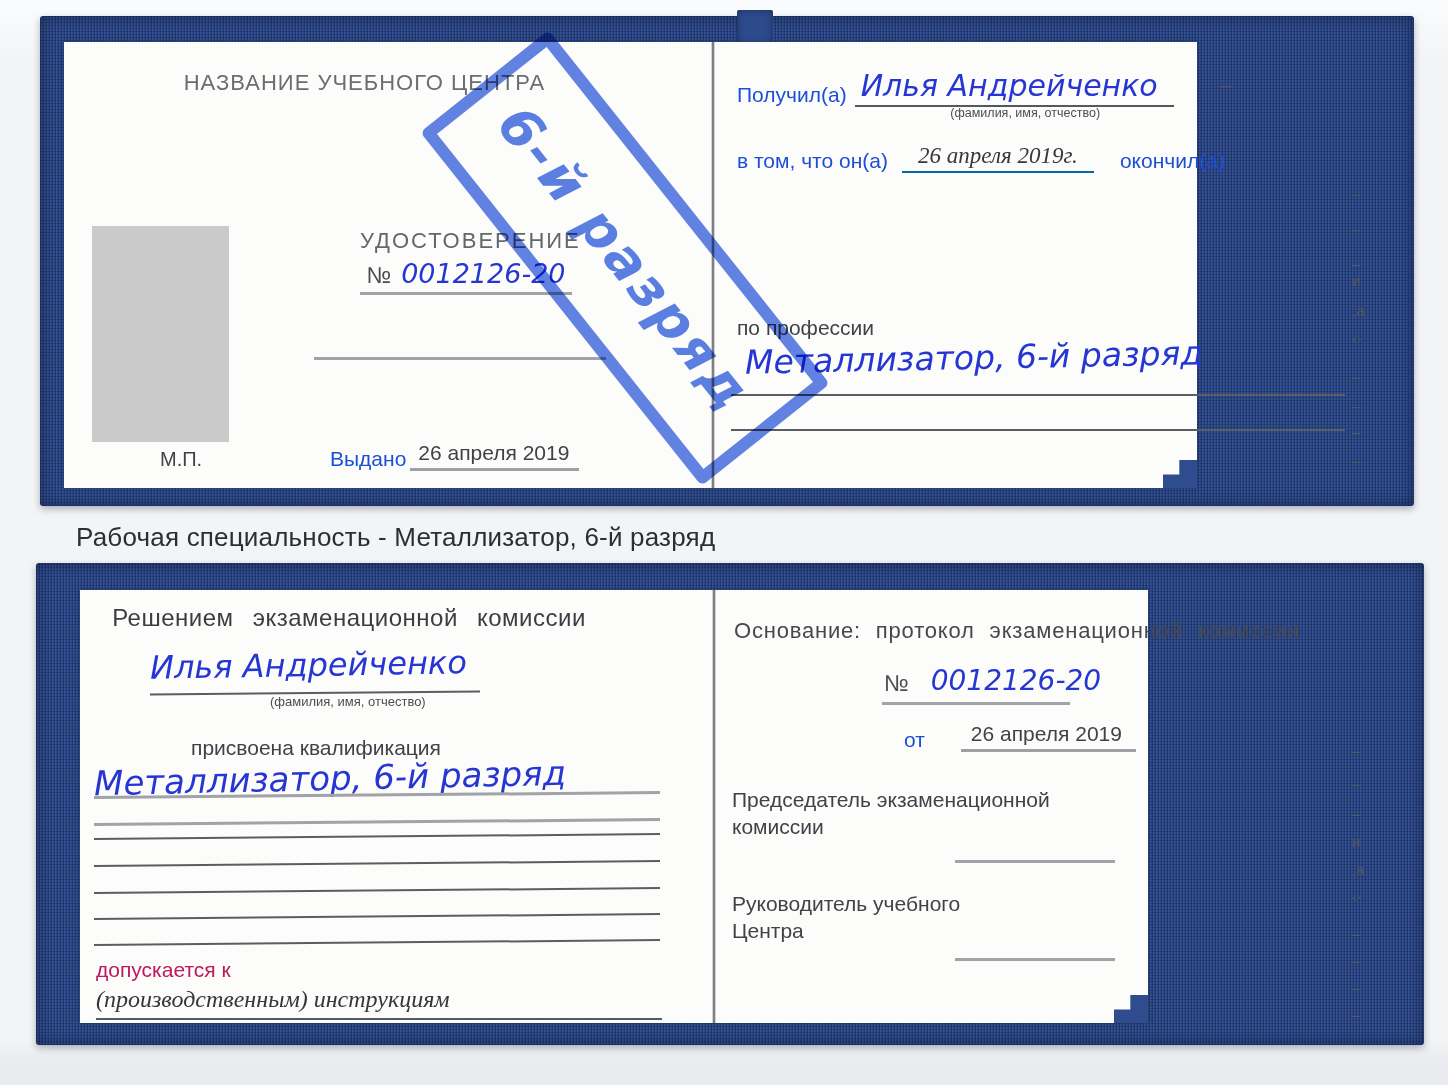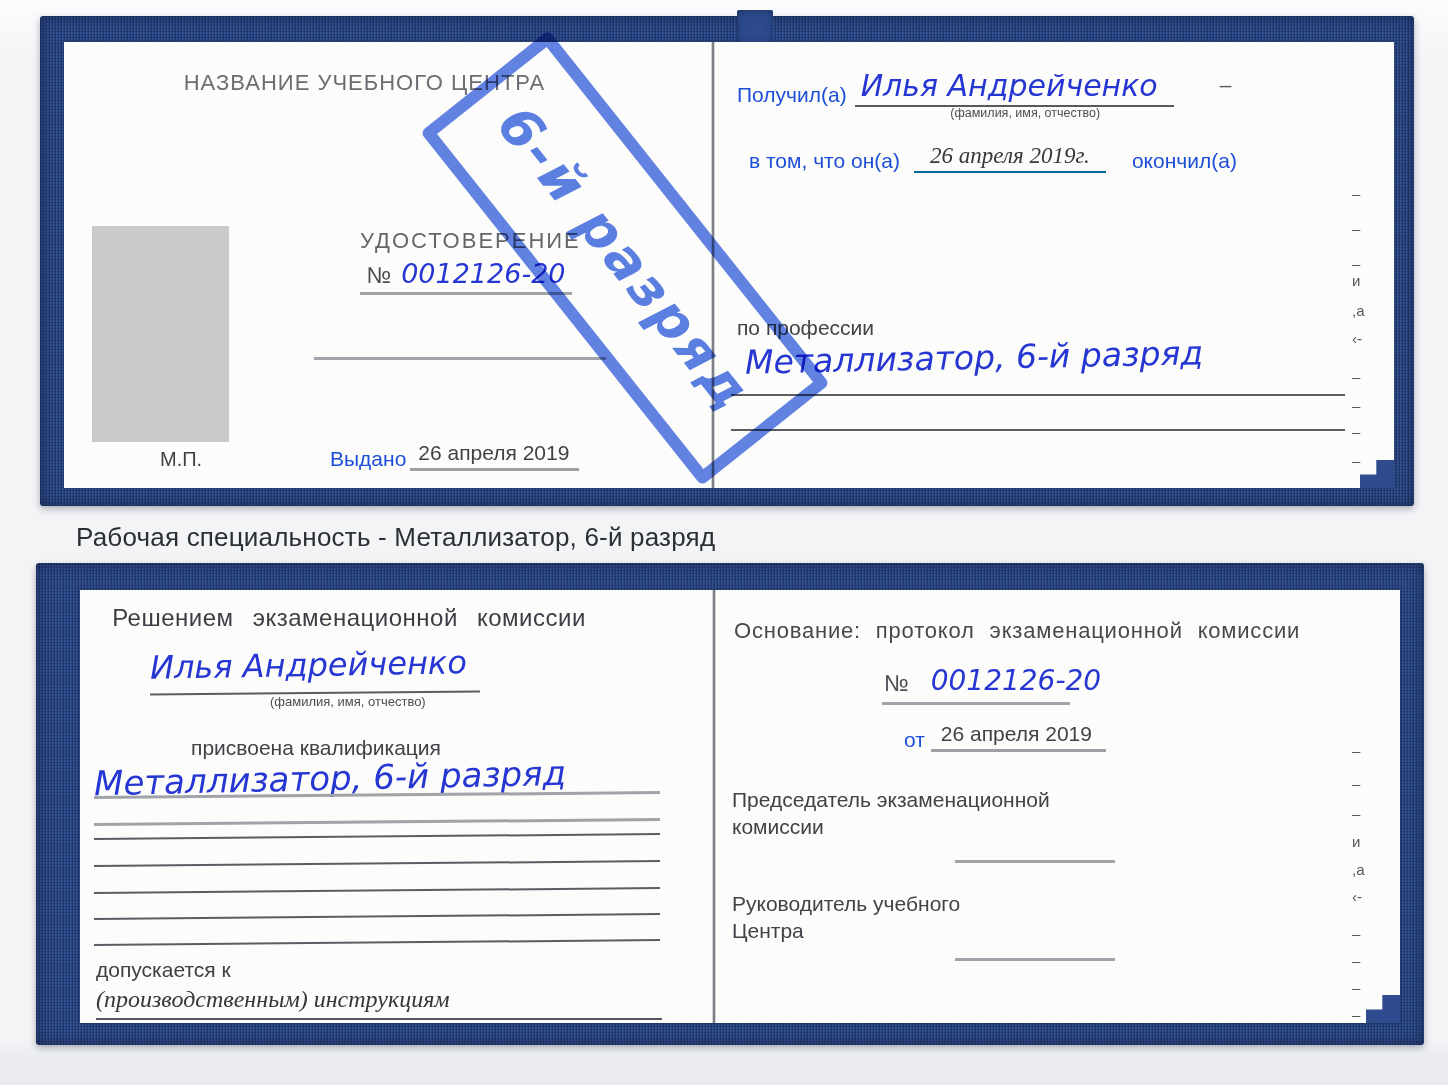--- a/index.html
+++ b/index.html
@@ -13,22 +13,22 @@
     background-image:
       repeating-linear-gradient(90deg, rgba(14,26,60,.32) 0 1px, rgba(255,255,255,.05) 1px 2px, transparent 2px 3px),
       repeating-linear-gradient(0deg, rgba(14,26,60,.28) 0 1px, transparent 1px 3px);
     box-shadow:0 3px 7px rgba(40,50,70,.35), inset 0 0 14px rgba(8,16,40,.55);}
   .doc1{left:40px;top:16px;width:1374px;height:490px;}
   .doc2{left:36px;top:563px;width:1388px;height:482px;}
   .doc1::before{content:"";position:absolute;left:697px;top:-6px;width:36px;height:40px;
     background:#2c4a8c;border-radius:2px 2px 0 0;box-shadow:inset 0 0 6px rgba(8,16,40,.5);}
 
   .page{position:absolute;background:#fcfcfb;box-shadow:0 0 5px rgba(25,35,60,.4);}
-  .doc1 .page{left:24px;top:26px;width:1330px;height:446px;}
-  .doc2 .page{left:44px;top:27px;width:1320px;height:433px;}
+  .doc1 .page{left:24px;top:26px;width:1133px;height:446px;}
+  .doc2 .page{left:44px;top:27px;width:1068px;height:433px;}
   .page::after{content:"";position:absolute;right:0;bottom:0;width:34px;height:28px;background:#2e4c8e;
     clip-path:polygon(100% 0,100% 100%,0 100%,0 52%,48% 52%,48% 0);}
   .fold{position:absolute;top:0;bottom:0;width:4px;
     background:linear-gradient(90deg,rgba(70,75,82,0),rgba(52,57,64,.85),rgba(70,75,82,0));}
   .doc1 .fold{left:647px;} .doc2 .fold{left:632px;}
 
   
   .hand{font-family:"DejaVu Sans",sans-serif;font-style:italic;color:#2636d2;white-space:nowrap;}
   .g3{height:3px;background:#a0a3a7;}
   .thin{height:2px;background:#5a5e63;}
@@ -59,21 +59,21 @@
   .date-cell{margin-left:4px;border-bottom:3px solid #9da0a4;padding:0 10px 3px 8px;white-space:nowrap;}
   .mp{position:absolute;left:96px;top:406px;font-size:20px;}
 
   
   .rp{position:absolute;left:651px;top:0;width:679px;height:100%;}
   .received{position:absolute;left:22px;top:26px;display:flex;align-items:flex-end;}
   .name-wrap{position:relative;margin-left:8px;border-bottom:2px solid #55585d;padding:0 16px 2px 6px;}
   .name-wrap .name{font-size:30px;}
   .hint{position:absolute;top:100%;left:30%;margin-top:1px;font-size:12.5px;color:#4a4e53;white-space:nowrap;}
   .dash{margin-left:46px;margin-bottom:10px;color:#55585d;font-size:21px;}
-  .completed{position:absolute;left:34px;top:101px;display:flex;align-items:flex-end;}
+  .completed{position:absolute;left:22px;top:101px;display:flex;align-items:flex-end;}
   .date-it{font-family:"Liberation Serif",serif;font-style:italic;font-size:23px;color:#35393e;
     border-bottom:2px solid #0369a1;padding:0 16px 2px;margin-left:14px;min-width:160px;
     text-align:center;white-space:nowrap;}
   .completed .suffix{margin-left:26px;}
   .org{position:absolute;left:0;top:152px;width:100%;box-sizing:border-box;padding-right:30px;
     text-align:center;font-size:21px;line-height:28px;letter-spacing:.3px;}
   .org3{white-space:pre;}
   .prof-lbl{position:absolute;left:22px;top:274px;font-size:21px;}
   .prof{position:absolute;left:30px;top:296px;font-size:33px;transform:rotate(-1.2deg);}
   .pline{position:absolute;left:16px;width:614px;}
@@ -101,31 +101,31 @@
     text-align:center;font-size:21px;}
   .quali{position:absolute;left:14px;top:168px;font-size:34px;transform:rotate(-1.3deg);}
   .qline{position:absolute;left:14px;width:566px;transform:rotate(-.5deg);transform-origin:left center;}
   .q1{top:206px;} .q2{top:233px;}
   .rl{position:absolute;left:14px;width:566px;transform:rotate(-.5deg);transform-origin:left center;}
   .r1{top:248px}.r2{top:275px}.r3{top:302px}.r4{top:328px}.r5{top:354px}
   .admit{position:absolute;left:16px;top:368px;width:566px;
     font-family:"Liberation Serif",serif;font-style:italic;font-size:24px;color:#33373c;}
   .admit-row1{display:flex;align-items:flex-end;}
   .admit-lbl{font-family:"Liberation Sans",sans-serif;font-style:normal;font-size:21px;
-    color:#404040;padding-bottom:2px;white-space:nowrap;}
+    color:#be185d;padding-bottom:2px;white-space:nowrap;}
   .a1{flex:1;text-align:center;border-bottom:2px solid #55585d;padding-bottom:2px;margin-left:10px;white-space:nowrap;}
   .admit-row2{border-bottom:2px solid #55585d;padding:2px 0 5px;}
 
   
   .rp2{position:absolute;left:636px;top:0;width:684px;height:100%;}
   .basis{position:absolute;left:18px;top:28px;font-size:22px;word-spacing:8px;letter-spacing:.8px;color:#45494e;}
   .numrow{position:absolute;left:168px;top:74px;display:flex;align-items:flex-end;}
   .num2{font-size:28px;margin-left:22px;}
   .numline{position:absolute;left:166px;top:112px;width:188px;}
-  .otrow{position:absolute;left:188px;top:132px;display:flex;align-items:flex-end;}
+  .otrow{position:absolute;left:188px;top:132px;display:flex;align-items:flex-end;gap:30px;}
   .otdate{margin-left:6px;border-bottom:3px solid #9da0a4;padding:0 14px 3px 10px;font-size:21px;white-space:nowrap;}
   .chair{position:absolute;left:16px;top:196px;font-size:21px;line-height:27px;}
   .sig{position:absolute;left:239px;width:160px;}
   .s1{top:270px;} .s2{top:368px;}
   .head-block{position:absolute;left:16px;top:300px;font-size:21px;line-height:27px;}
 </style>
 </head>
 <body>
 
 <div class="screen">

